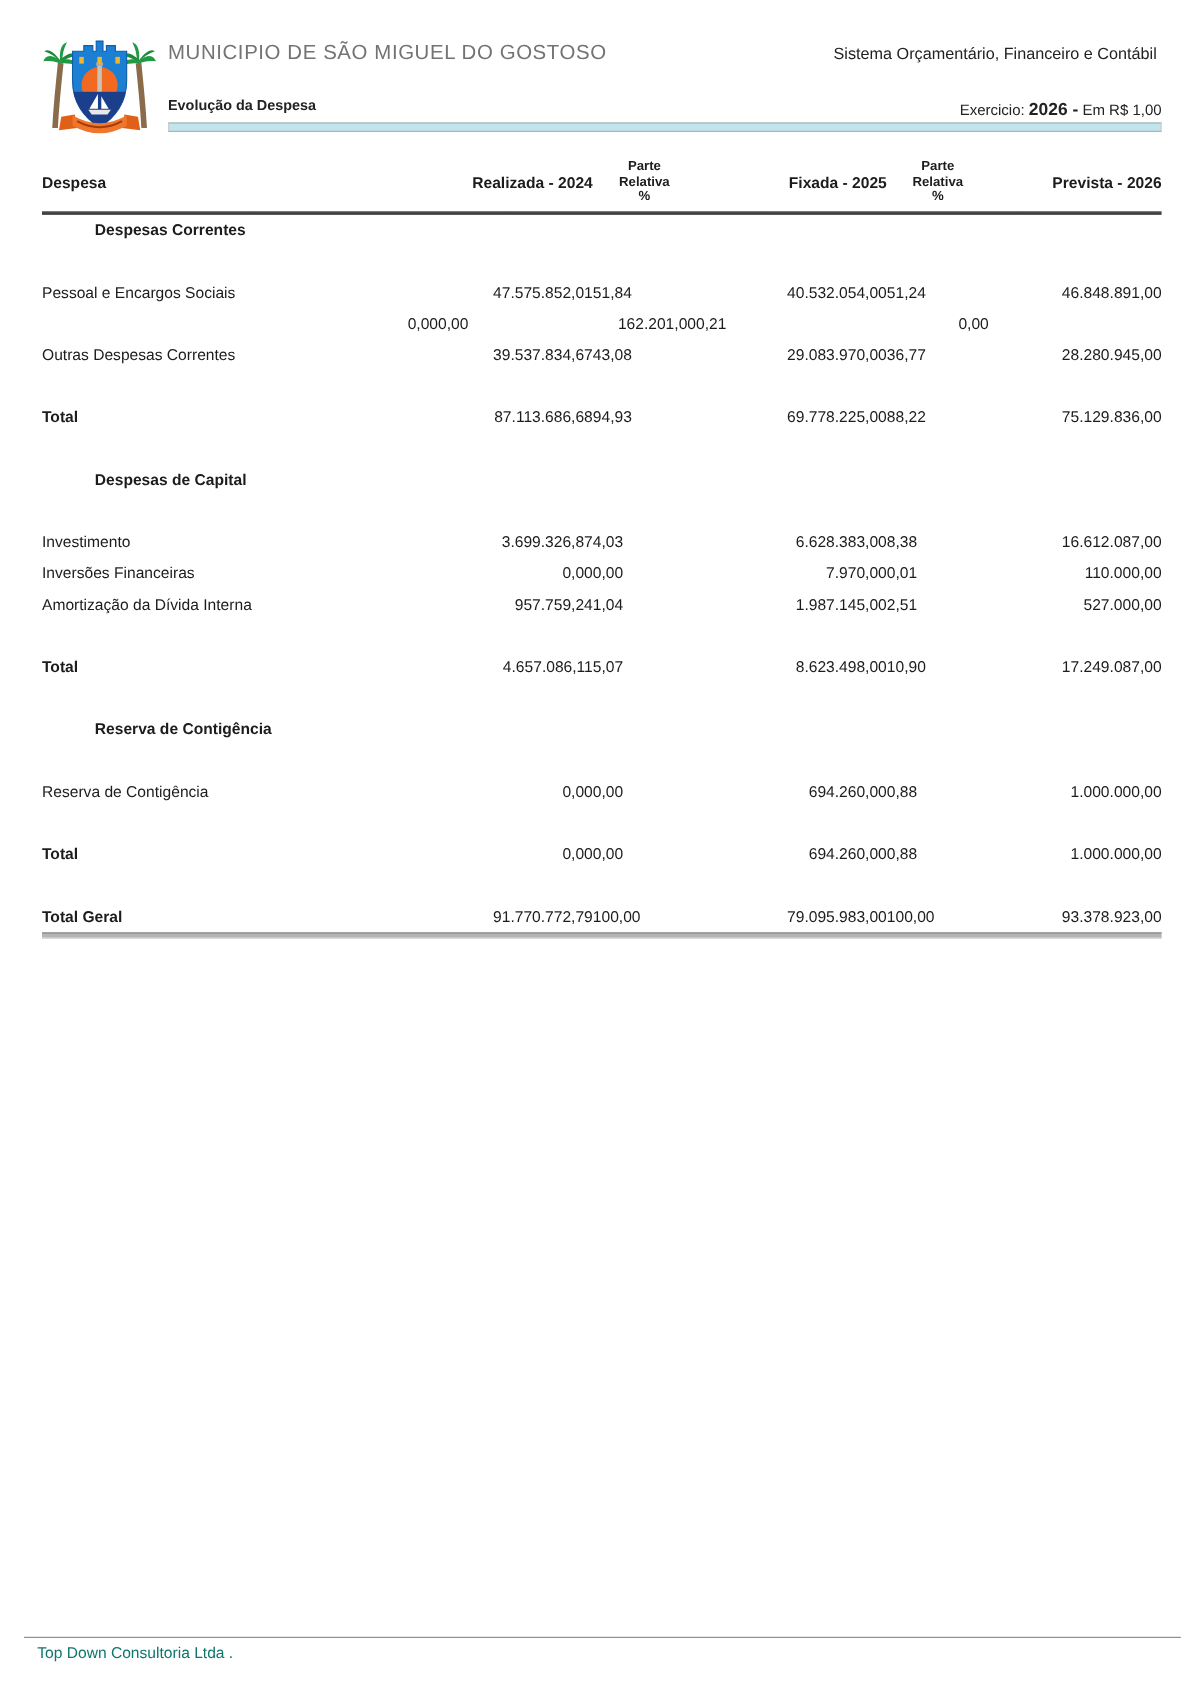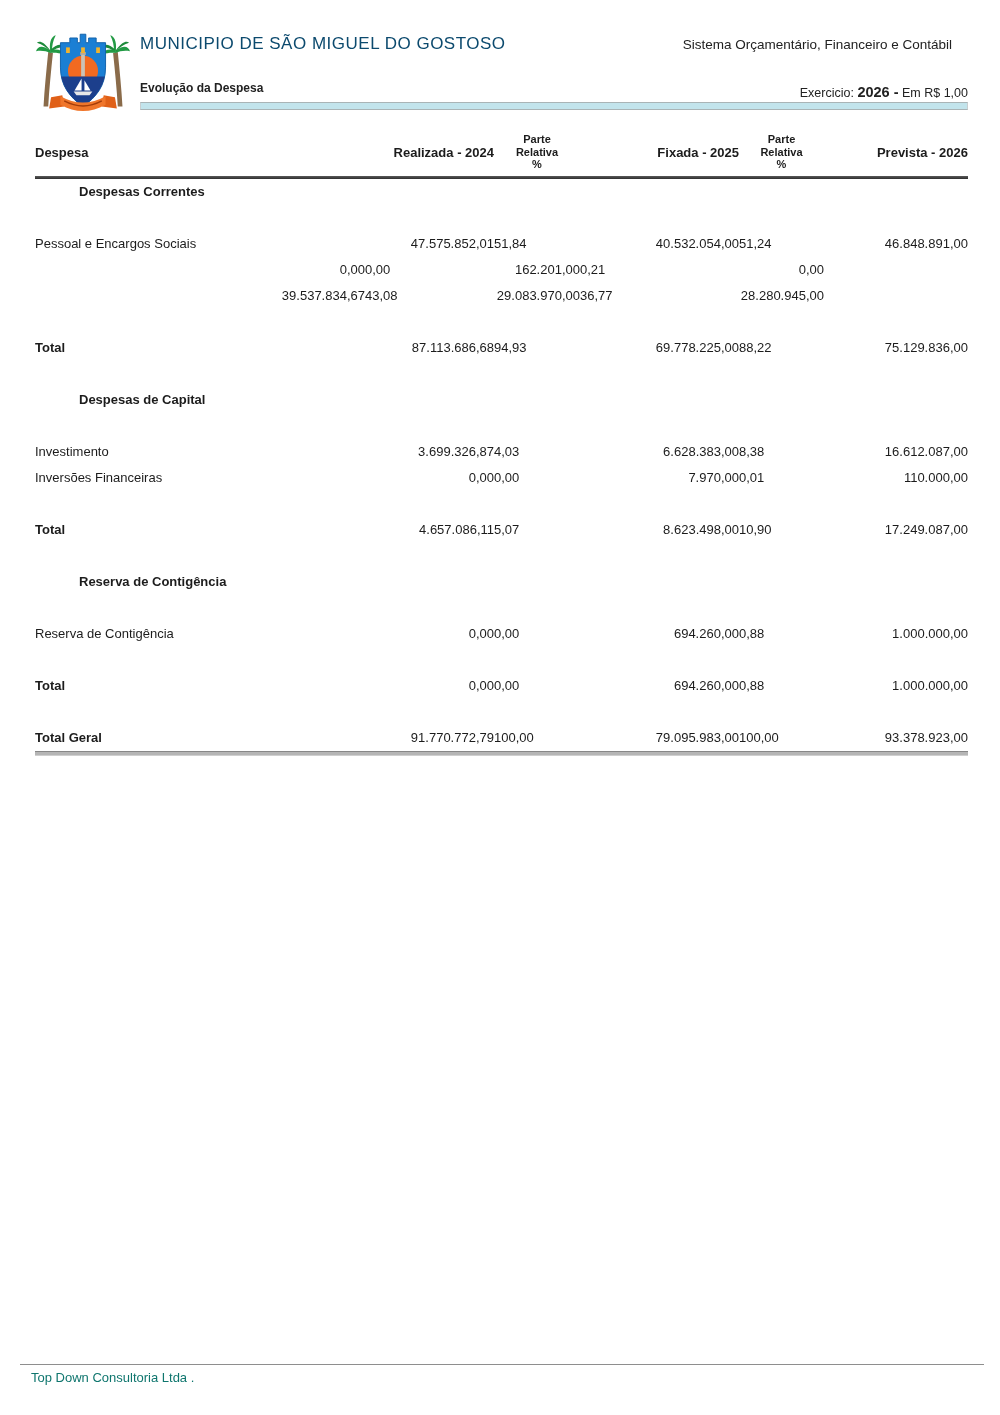--- a/index.html
+++ b/index.html
@@ -12,24 +12,24 @@
     background: #ffffff;
     font-family: "Liberation Sans", sans-serif;
     color: #1c1c1c;
     overflow: hidden;
   }
 
   
   .logo { position: absolute; left: 36px; top: 22px; width: 94px; height: 94px; }
   .muni-title {
     position: absolute; left: 140px; top: 34px;
-    font-size: 17px; letter-spacing: 0.5px; color: #0c4a6e;
+    font-size: 17px; letter-spacing: 0.5px; color: #737373;
   }
   .system-title {
-    position: absolute; right: 48px; top: 37px;
+    position: absolute; right: 36px; top: 37px;
     font-size: 13.5px; color: #222; text-align: left;
   }
   .report-title {
     position: absolute; left: 140px; top: 81px;
     font-size: 12px; font-weight: bold; color: #222;
   }
   .exercise-line {
     position: absolute; right: 32px; top: 84px;
     font-size: 12.5px; color: #222; text-align: right; padding-left: 40px;
   }
@@ -170,20 +170,21 @@
       <div class="cell right">46.848.891,00</div>
     </div>
     <div class="grid trow">
       <div class="cell right">0,00</div>
       <div class="cell center">0,00</div>
       <div class="cell right">162.201,00</div>
       <div class="cell center">0,21</div>
       <div class="cell right">0,00</div>
     </div>
     <div class="grid trow">
+      <div class="cell">Outras Despesas Correntes</div>
       <div class="cell right">39.537.834,67</div>
       <div class="cell center">43,08</div>
       <div class="cell right">29.083.970,00</div>
       <div class="cell center">36,77</div>
       <div class="cell right">28.280.945,00</div>
     </div>
     <div class="spacer"></div>
 
     <div class="grid trow total-row">
       <div class="cell">Total</div>
@@ -214,20 +215,28 @@
       <div class="cell right">16.612.087,00</div>
     </div>
     <div class="grid trow">
       <div class="cell">Inversões Financeiras</div>
       <div class="cell right">0,00</div>
       <div class="cell center">0,00</div>
       <div class="cell right">7.970,00</div>
       <div class="cell center">0,01</div>
       <div class="cell right">110.000,00</div>
     </div>
+    <div class="grid trow">
+      <div class="cell">Amortização da Dívida Interna</div>
+      <div class="cell right">957.759,24</div>
+      <div class="cell center">1,04</div>
+      <div class="cell right">1.987.145,00</div>
+      <div class="cell center">2,51</div>
+      <div class="cell right">527.000,00</div>
+    </div>
     <div class="spacer"></div>
 
     <div class="grid trow total-row">
       <div class="cell">Total</div>
       <div class="cell right">4.657.086,11</div>
       <div class="cell center">5,07</div>
       <div class="cell right">8.623.498,00</div>
       <div class="cell center">10,90</div>
       <div class="cell right">17.249.087,00</div>
     </div>

